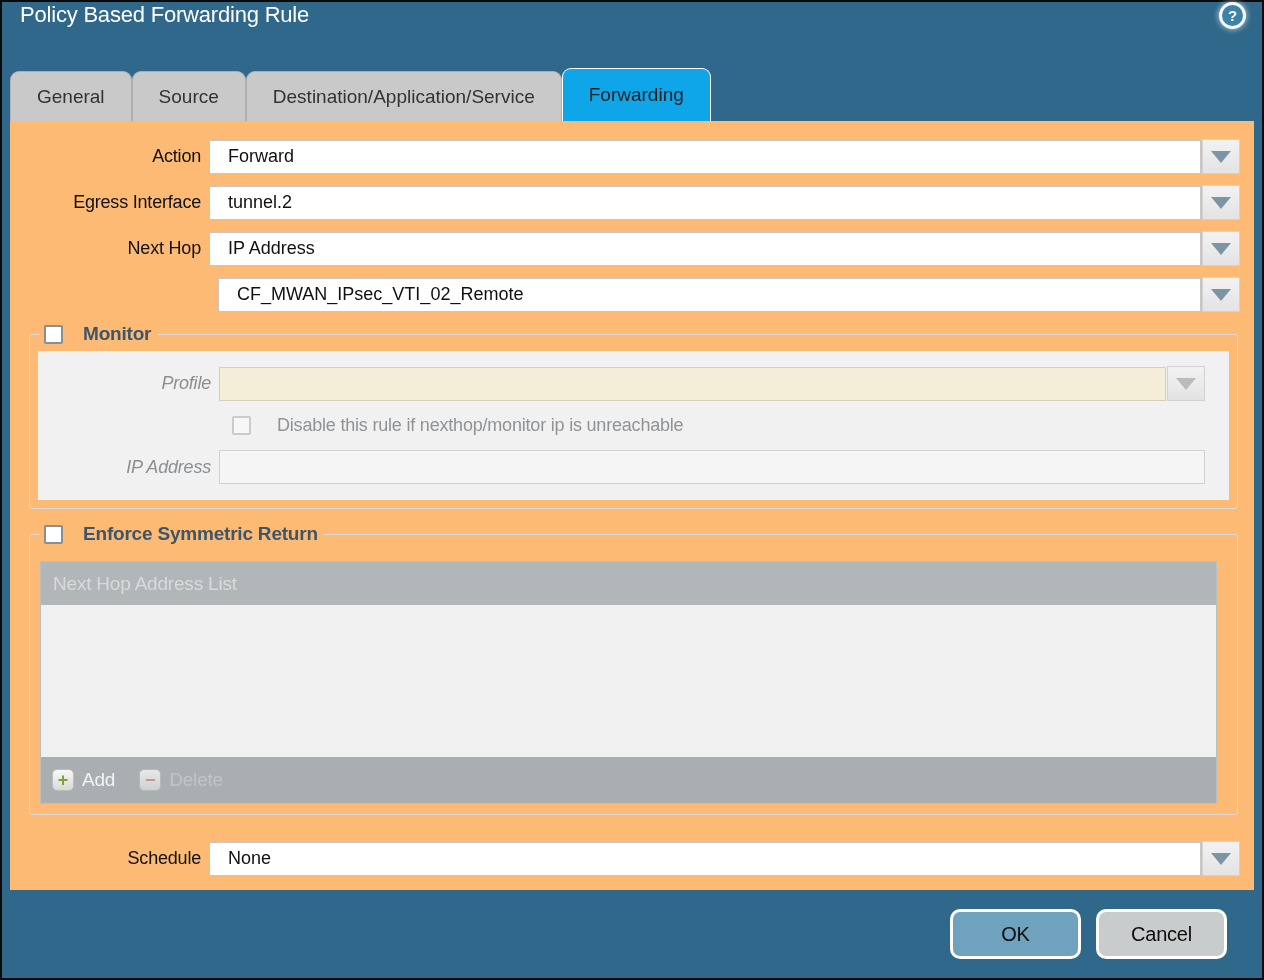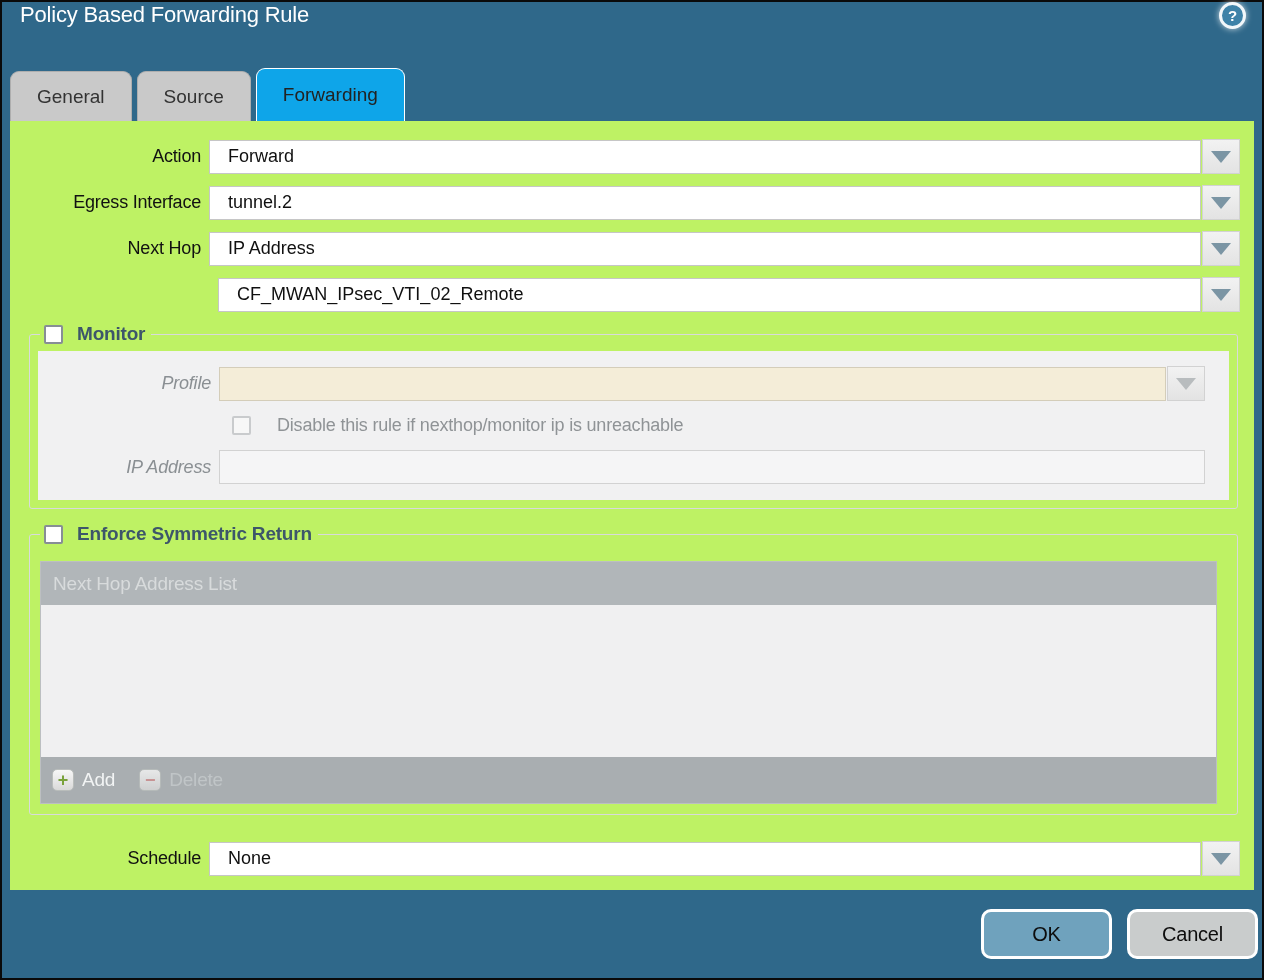--- a/index.html
+++ b/index.html
@@ -37,21 +37,20 @@
     font-size:15px; font-weight:bold;
     display:flex; align-items:center; justify-content:center;
     cursor:pointer;
   }
   
   .tabstrip{
     display:flex;
     align-items:flex-end;
     padding-left:8px;
     height:53px;
-    gap:5px;
   }
   .tab{
     background:#c9c9c9;
     border:1px solid #aeaeae;
     border-bottom:none;
     border-radius:9px 9px 0 0;
     height:50px;
     padding:0 26px;
     display:flex; align-items:center;
     font-size:19px;
@@ -61,21 +60,21 @@
   }
   .tab.active{
     background:#0ea5e9;
     border-color:#ffffff;
     height:53px;
     color:#222222;
   }
   
   .content{
     margin:0 8px;
-    background:#bef264;
+    background:#fdba74;
     flex:1;
     padding:18px 0 0 0;
     overflow:hidden;
   }
   .form-row{
     display:flex;
     align-items:center;
     margin-bottom:11px;
   }
   .form-row .lbl{
@@ -117,21 +116,21 @@
   .indent-sub{ margin-left:9px; }
   
   fieldset{
     border:1px solid #d8dadb;
     border-radius:3px;
     margin:4px 16px 0 19px;
     padding:6px 8px 8px 8px;
   }
   legend{
     display:flex; align-items:center;
-    gap:14px;
+    gap:20px;
     padding:0 6px 0 4px;
     margin-left:2px;
     font-size:19px;
     font-weight:bold;
     color:#3d566a;
     letter-spacing:-0.2px;
   }
   .checkbox{
     width:19px; height:19px;
     border:2px solid #878e95;
@@ -219,21 +218,21 @@
   }
   .tool-btn.add .tool-lbl{ color:#f2f4f4; }
   .tool-btn.del{ margin-left:24px; cursor:default; }
   .tool-btn.del .tool-lbl{ color:#c0c5c7; }
   .schedule-row{ margin-top:26px; }
   
   .footerbar{
     height:88px;
     display:flex; align-items:center; justify-content:flex-end;
     gap:15px;
-    padding-right:4px;
+    padding-right:35px;
   }
   .btn{
     height:50px;
     min-width:131px;
     border:3px solid #ffffff;
     border-radius:10px;
     font-size:20px;
     font-family:"Liberation Sans", sans-serif;
     color:#0d0d0d;
     cursor:pointer;
@@ -250,20 +249,21 @@
   <div class="titlebar">
     <span class="title">Policy Based Forwarding Rule</span>
     <div class="help-btn">
       <span>?</span>
     </div>
   </div>
 
   <div class="tabstrip">
     <div class="tab">General</div>
     <div class="tab">Source</div>
+    <div class="tab">Destination/Application/Service</div>
     <div class="tab active">Forwarding</div>
   </div>
 
   <div class="content">
 
     <div class="form-row">
       <span class="lbl">Action</span>
       <div class="field">Forward</div>
       <div class="dd-btn">
         <span class="dd-arrow"></span>

